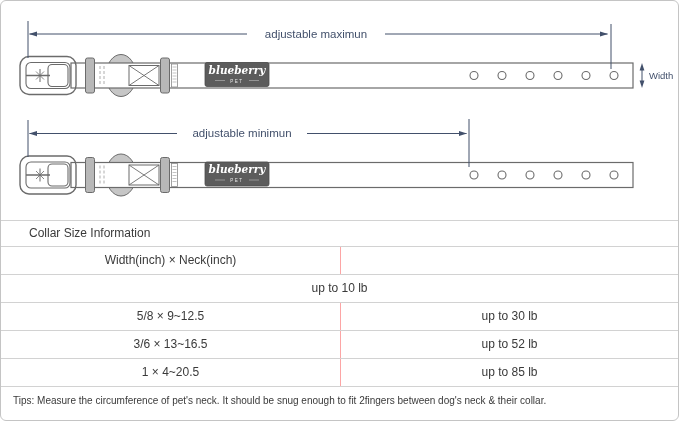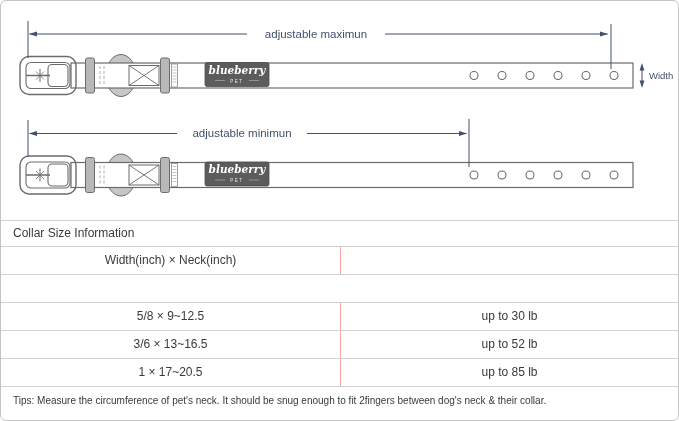--- a/index.html
+++ b/index.html
@@ -16,21 +16,21 @@
   .loop{fill:#c6c6c6;stroke:#6b6b6b;stroke-width:1;}
   .hole{fill:#ffffff;stroke:#6b6b6b;stroke-width:1.1;}
   .badge{fill:#5c5c5c;stroke:#4d4d4d;stroke-width:0.8;}
   .badge-script{fill:#ffffff;font-family:"DejaVu Serif","Liberation Serif",serif;font-style:italic;font-weight:bold;font-size:10.5px;}
   .badge-sub{fill:#e8e8e8;font-size:4.5px;letter-spacing:1.5px;font-family:"Liberation Sans",sans-serif;}
   .stitch{stroke:#9a9a9a;stroke-width:0.8;stroke-dasharray:3,2;}
   .tagline{stroke:#9a9a9a;stroke-width:0.6;}
 
   .size-table{position:absolute;left:0;right:0;top:219px;color:#3a3a3a;font-size:12px;}
   .t-row{border-top:1px solid #d2d2d2;box-sizing:border-box;display:flex;}
-  .t-title{height:26px;line-height:25px;padding-left:12px;display:block;}
+  .t-title{height:26px;line-height:25px;padding-left:28px;display:block;}
   .t-head,.t-data{height:28px;}
   .t-cell1{width:340px;border-right:1px solid #fca5a5;text-align:center;line-height:27px;box-sizing:border-box;}
   .t-cell2{flex:1;text-align:center;line-height:27px;}
   .t-tips{height:44px;line-height:27px;padding-left:12px;display:block;border-bottom:1px solid #d2d2d2;font-size:10px;}
 </style>
 </head>
 <body>
 
 <div class="canvas">
 
@@ -159,29 +159,30 @@
   </svg>
 
   <div class="size-table">
     <div class="t-row t-title">Collar Size Information</div>
 
     <div class="t-row t-head">
       <div class="t-cell1">Width(inch) × Neck(inch)</div>
     </div>
 
     <div class="t-row t-data">
+      <div class="t-cell2">up to 10 lb</div>
     </div>
     <div class="t-row t-data">
       <div class="t-cell1">5/8 × 9~12.5</div>
       <div class="t-cell2">up to 30 lb</div>
     </div>
     <div class="t-row t-data">
       <div class="t-cell1">3/6 × 13~16.5</div>
       <div class="t-cell2">up to 52 lb</div>
     </div>
     <div class="t-row t-data">
-      <div class="t-cell1">1 × 17~20.5</div>
+      <div class="t-cell1">1 × 4~20.5</div>
       <div class="t-cell2">up to 85 lb</div>
     </div>
 
     <div class="t-row t-tips">Tips: Measure the circumference of pet's neck. It should be snug enough to fit 2fingers between dog's neck &amp; their collar.</div>
   </div>
 </div>
 
 </body></html>

